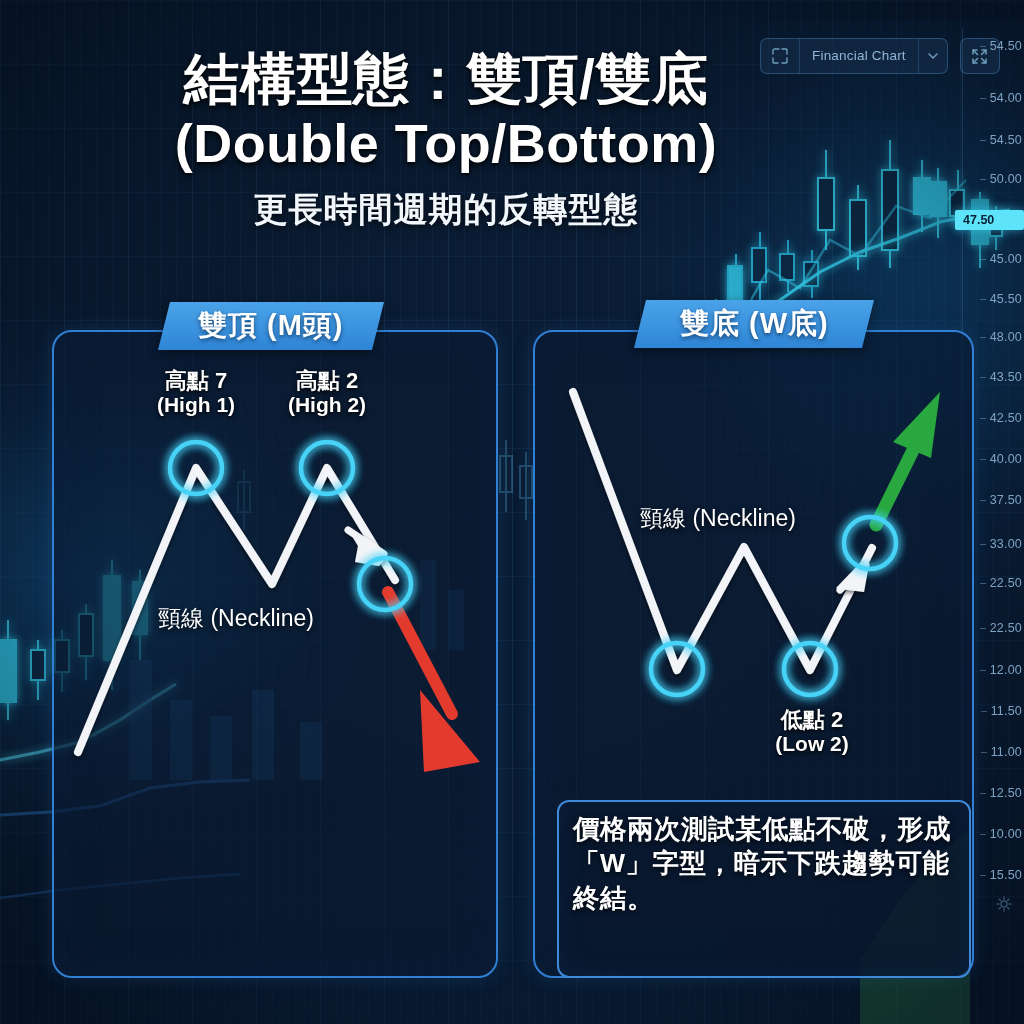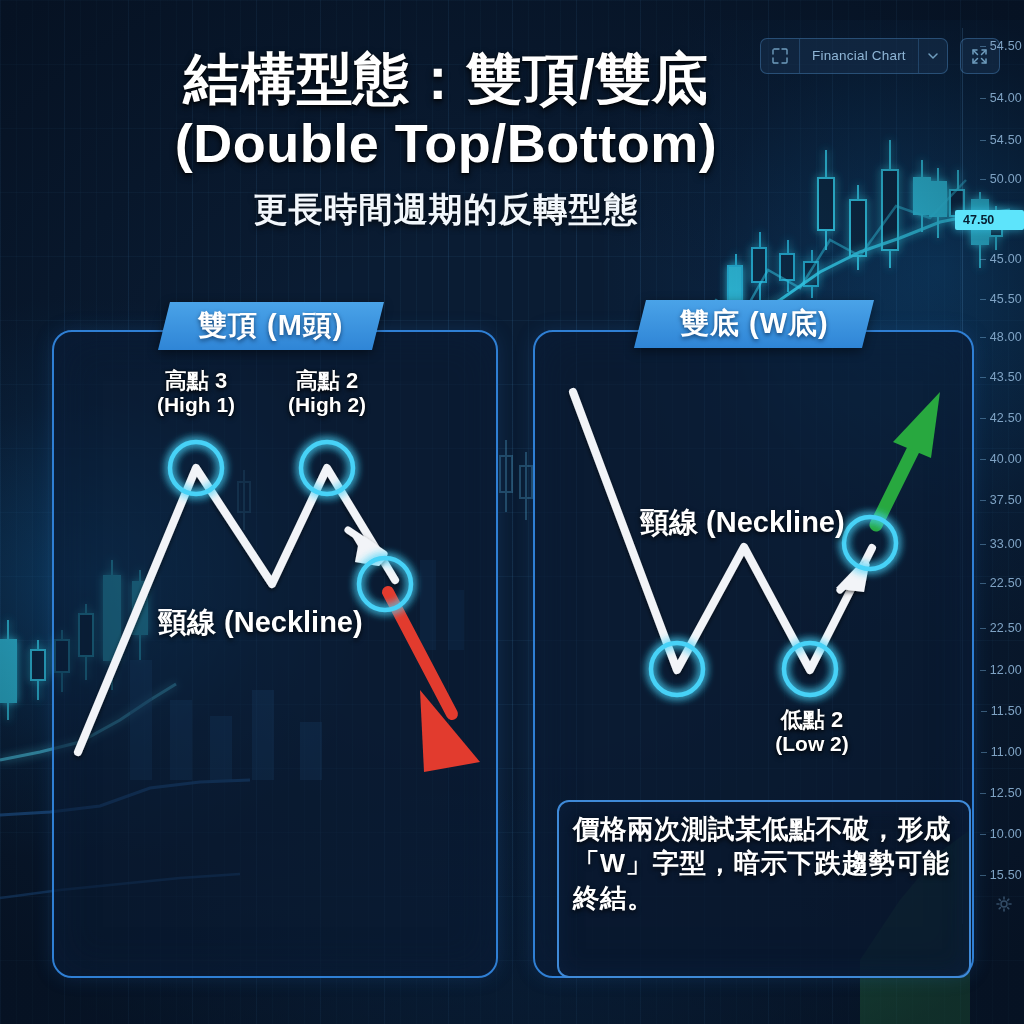--- a/index.html
+++ b/index.html
@@ -124,21 +124,21 @@
   .diagram{position:absolute;left:0;top:0;}
 
   .dlabel{
     position:absolute;color:#ffffff;font-weight:700;text-align:center;
     text-shadow:0 2px 5px rgba(0,0,0,.85), 0 0 2px rgba(0,0,0,.9);
     line-height:1.15;white-space:nowrap;
   }
   .dlabel .l1{font-size:22px;display:block;}
   .dlabel .l2{font-size:21px;display:block;}
   .neck-label{
-    position:absolute;color:#ffffff;font-weight:700;font-size:29px;
+    position:absolute;color:#ffffff;font-weight:400;font-size:23px;
     text-shadow:0 2px 5px rgba(0,0,0,.85);white-space:nowrap;
   }
 
   
   .caption{
     position:absolute;border:2px solid #3f8ad8;border-radius:12px;
     background:rgba(9,24,46,.55);
     padding:10px 14px 12px 14px;
     box-shadow:inset 0 0 22px rgba(12,36,70,.55);
   }
@@ -383,21 +383,21 @@
     </g>
 
     <g filter="url(#markerGlow)">
       <circle cx="196" cy="468" r="26" fill="none" stroke="#46d2f7" stroke-width="4.5"></circle>
       <circle cx="327" cy="468" r="26" fill="none" stroke="#46d2f7" stroke-width="4.5"></circle>
       <circle cx="385" cy="584" r="26" fill="none" stroke="#46d2f7" stroke-width="4.5"></circle>
     </g>
   </svg>
 
   <div class="dlabel" style="left:118px;top:368px;width:156px;">
-    <span class="l1">高點 3</span>
+    <span class="l1">高點 7</span>
     <span class="l2">(High 1)</span>
   </div>
   <div class="dlabel" style="left:249px;top:368px;width:156px;">
     <span class="l1">高點 2</span>
     <span class="l2">(High 2)</span>
   </div>
   <div class="neck-label" style="left:158px;top:603px;">頸線 (Neckline)</div>
 
 
   <div class="panel" id="panel-right"></div>

